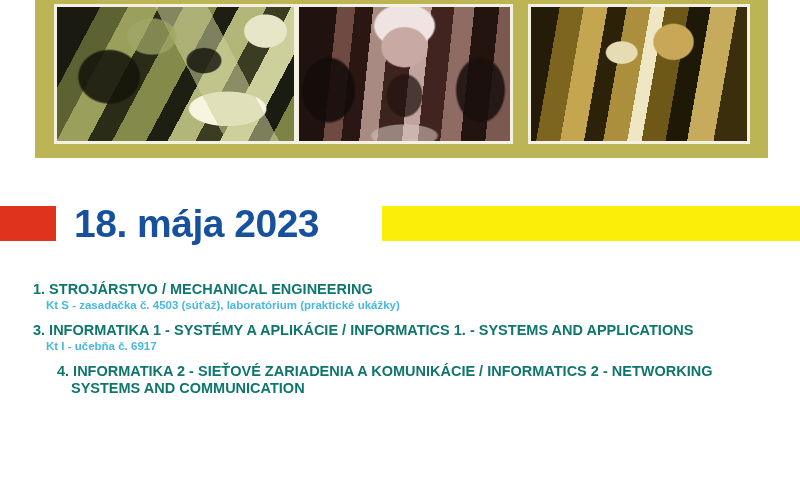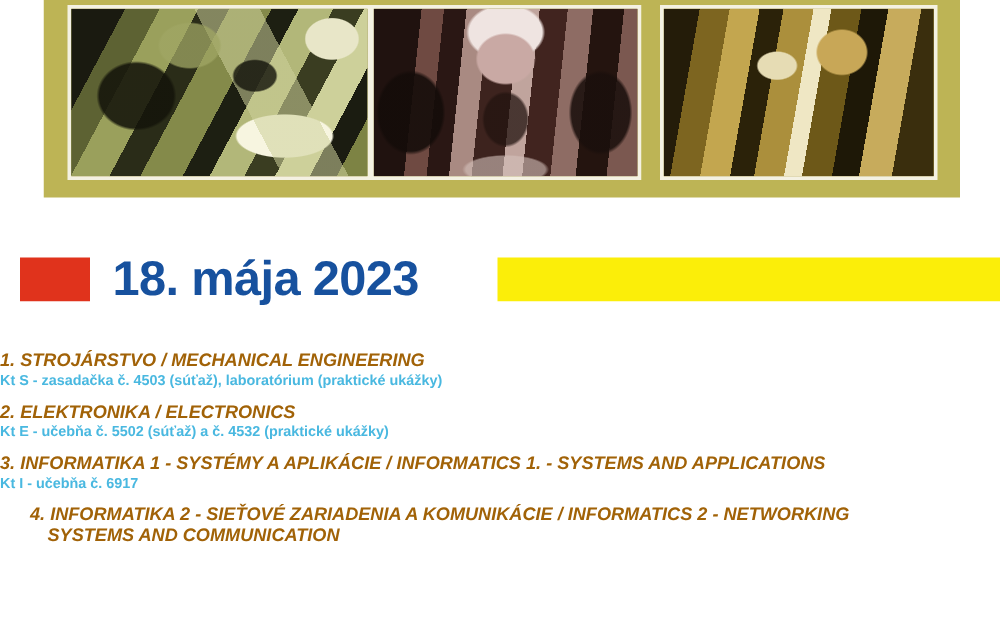--- a/index.html
+++ b/index.html
@@ -76,41 +76,41 @@
   .p3::after{
     content:"";position:absolute;inset:0;
     background:
       radial-gradient(ellipse 22% 48% at 76% 60%, rgba(28,22,8,.85) 0 48%, transparent 54%),
       radial-gradient(ellipse 12% 16% at 58% 36%, rgba(226,214,168,.8) 0 50%, transparent 56%),
       radial-gradient(ellipse 16% 22% at 26% 74%, rgba(24,19,7,.8) 0 50%, transparent 56%),
       radial-gradient(circle 5% at 80% 78%, rgba(240,236,214,.9) 0 60%, transparent 66%);
   }
 
   
-  .date-row{position:absolute;left:16px;top:206px;width:669px;height:36px;}
+  .date-row{position:absolute;left:0;top:206px;width:669px;height:36px;}
   .swatch-red{position:absolute;left:0;top:0;width:56px;height:35px;background:#e0331c;}
   .swatch-yellow{position:absolute;left:382px;top:0;width:418px;height:35px;background:#fbee09;}
   .date-text{
     position:absolute;left:74px;top:-6px;
     font-size:39px;font-weight:bold;color:#17519e;
     letter-spacing:-0.5px;white-space:nowrap;line-height:48px;
   }
 
   
   .program{position:absolute;left:0;top:281px;width:800px;}
   .item{margin-bottom:9px;}
   .item-title{
-    font-size:14.5px;font-weight:bold;color:#a16207;
-    line-height:17px;white-space:nowrap;font-style:italic;
+    font-size:14.5px;font-weight:bold;color:#0f766e;
+    line-height:17px;padding-left:33px;white-space:nowrap;
   }
   .item-title.wrap{white-space:normal;margin-left:24px;}
   .item-title.wrap .cont{display:block;padding-left:14px;}
   .item-sub{
     font-size:11.5px;font-weight:bold;color:#49b8e0;
-    line-height:15px;white-space:nowrap;
+    line-height:15px;padding-left:46px;white-space:nowrap;
   }
 </style>
 </head>
 <body>
 
 <div class="poster">
 
   <div class="photo-band">
     <div class="photo-strip">
 
@@ -135,24 +135,20 @@
     <div class="date-text">18. mája 2023</div>
   </div>
 
   <div class="program">
 
     <div class="item">
       <div class="item-title">1. STROJÁRSTVO / MECHANICAL ENGINEERING</div>
       <div class="item-sub">Kt S - zasadačka č. 4503 (súťaž), laboratórium (praktické ukážky)</div>
     </div>
 
-    <div class="item">
-      <div class="item-title">2. ELEKTRONIKA / ELECTRONICS</div>
-      <div class="item-sub">Kt E - učebňa č. 5502 (súťaž) a č. 4532 (praktické ukážky)</div>
-    </div>
 
     <div class="item">
       <div class="item-title">3. INFORMATIKA 1 - SYSTÉMY A APLIKÁCIE / INFORMATICS 1. - SYSTEMS AND APPLICATIONS</div>
       <div class="item-sub">Kt I - učebňa č. 6917</div>
     </div>
 
     <div class="item">
       <div class="item-title wrap">
         <span>4. INFORMATIKA 2 - SIEŤOVÉ  ZARIADENIA A KOMUNIKÁCIE / INFORMATICS 2 - NETWORKING</span>
         <span class="cont">SYSTEMS AND COMMUNICATION</span>

